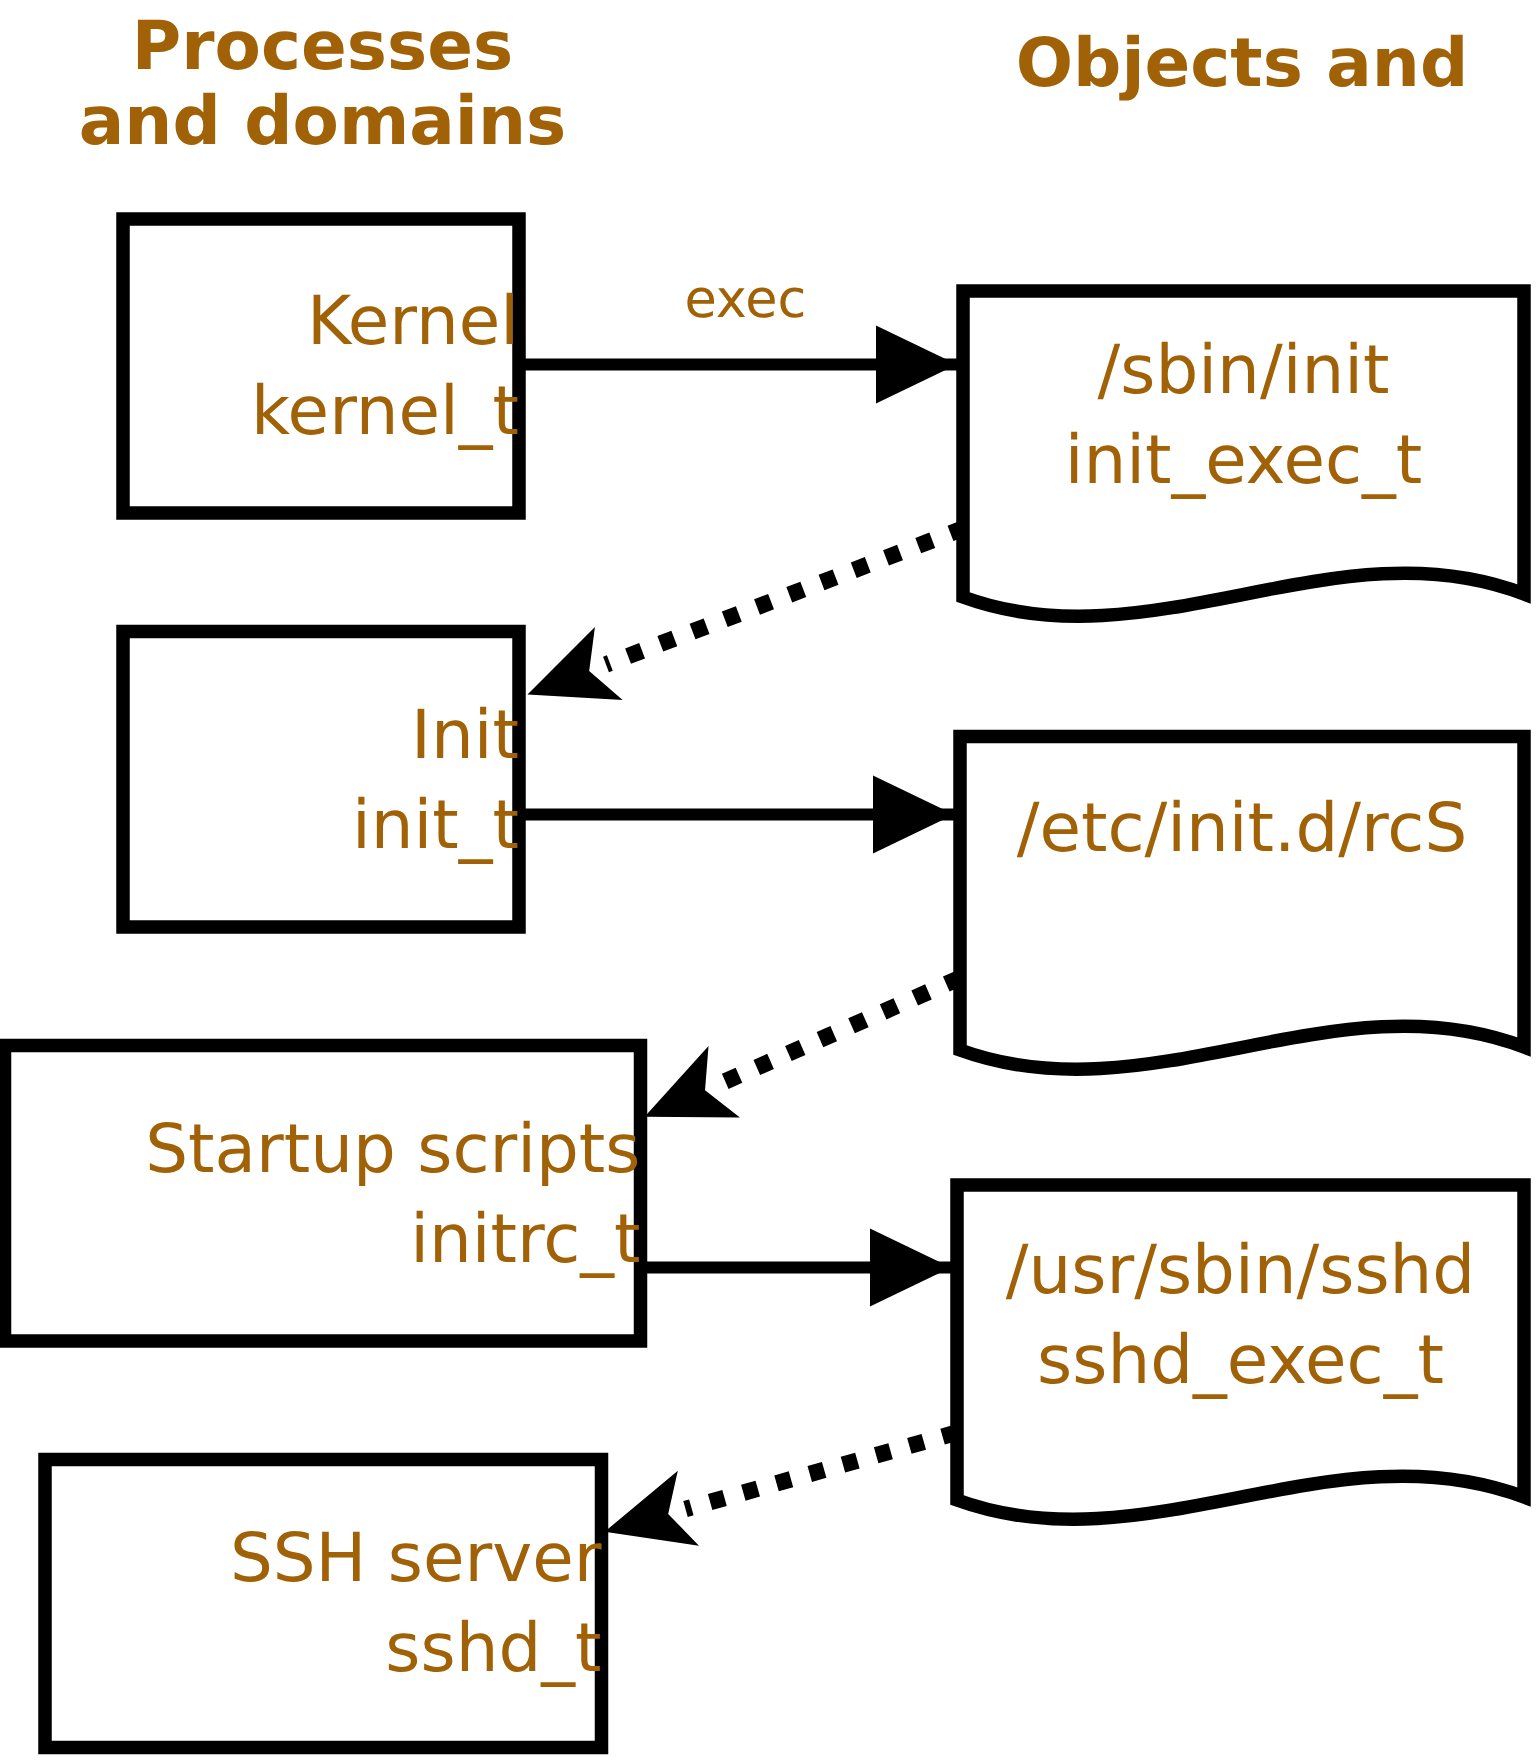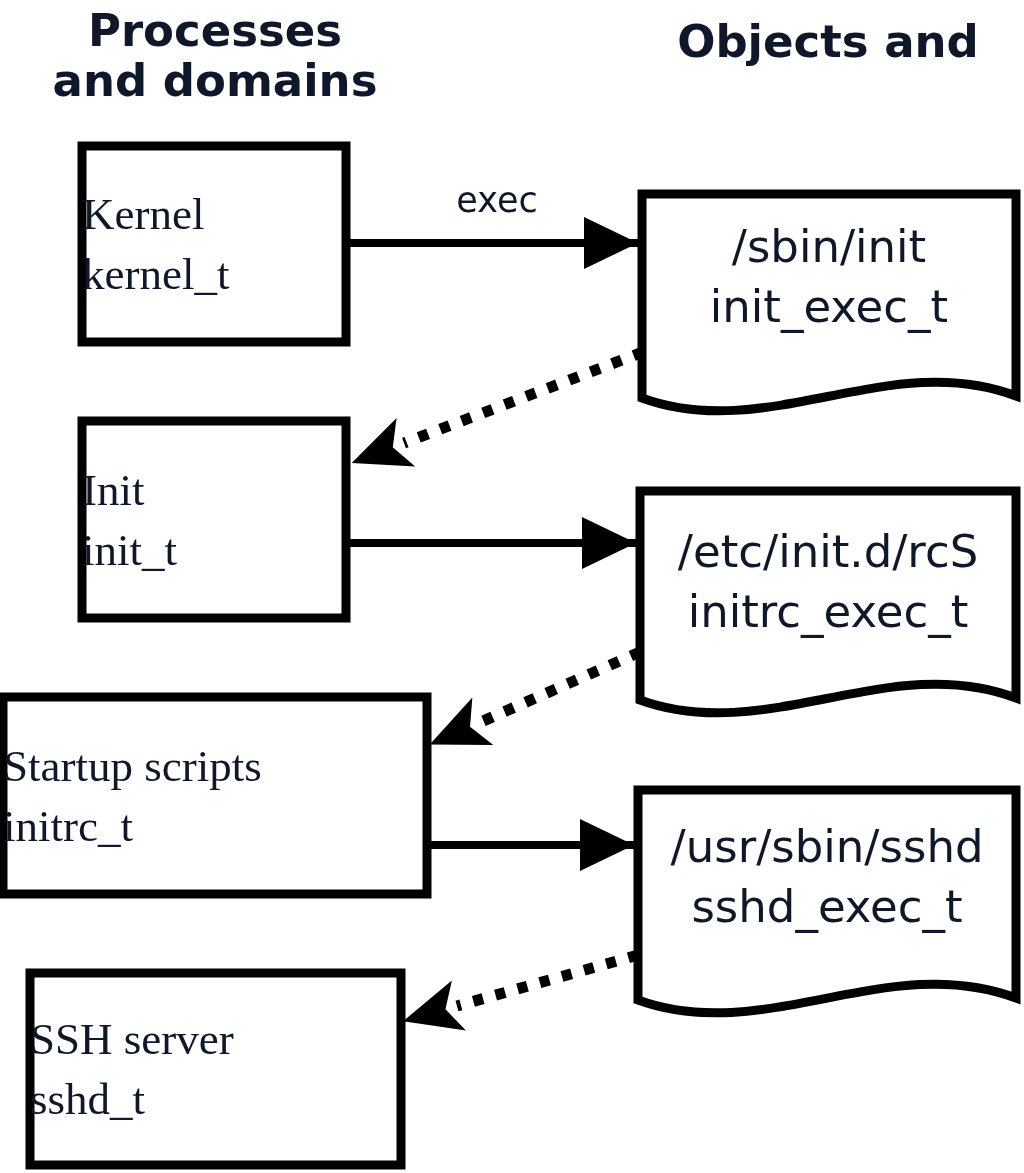--- a/index.html
+++ b/index.html
@@ -19,36 +19,35 @@
   svg.layer {
     position: absolute;
     left: 0;
     top: 0;
     width: 1024px;
     height: 1173px;
   }
   .txt {
     position: absolute;
     text-align: center;
-    color: #0f172a;
+    color: #a16207;
     white-space: nowrap;
   }
   .col-header {
     font-size: 45px;
     font-weight: bold;
     line-height: 50px;
   }
   .node-label {
     display: flex;
     flex-direction: column;
     justify-content: center;
-    align-items: flex-start;
+    align-items: flex-end;
     font-size: 45px;
     line-height: 60px;
-    font-family: Liberation Serif, serif;
   }
   .doc-label {
     font-size: 45px;
     line-height: 60px;
     text-align: center;
   }
   .edge-label {
     font-size: 35px;
     line-height: 45px;
   }
@@ -111,21 +110,20 @@
     <span>SSH server</span>
     <span>sshd_t</span>
   </div>
 
   <div class="txt doc-label line-block" style="left:642px; top:217px; width:374px;">
     <span>/sbin/init</span>
     <span>init_exec_t</span>
   </div>
   <div class="txt doc-label line-block" style="left:640px; top:522px; width:376px;">
     <span>/etc/init.d/rcS</span>
-    <span>initrc_exec_t</span>
   </div>
   <div class="txt doc-label line-block" style="left:638px; top:817px; width:378px;">
     <span>/usr/sbin/sshd</span>
     <span>sshd_exec_t</span>
   </div>
 
   <div class="txt edge-label" style="left:437px; top:178px; width:120px;">exec</div>
 
 </div>
 

